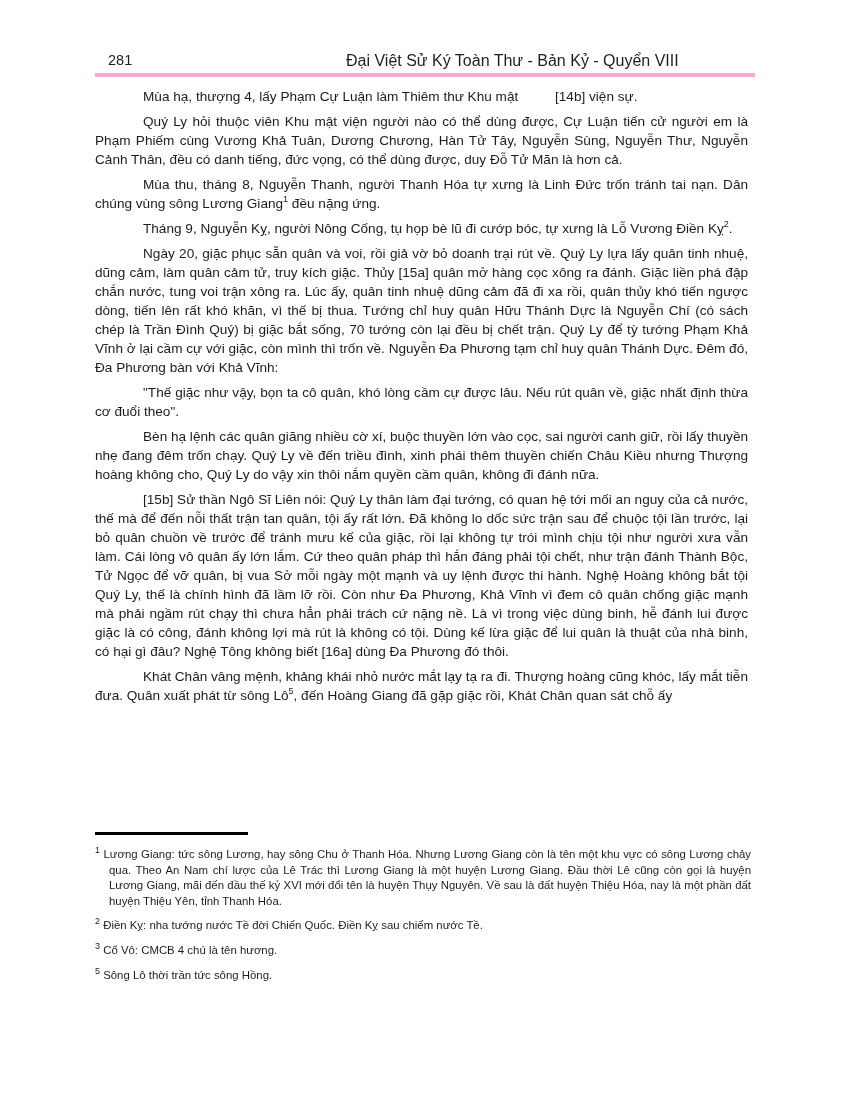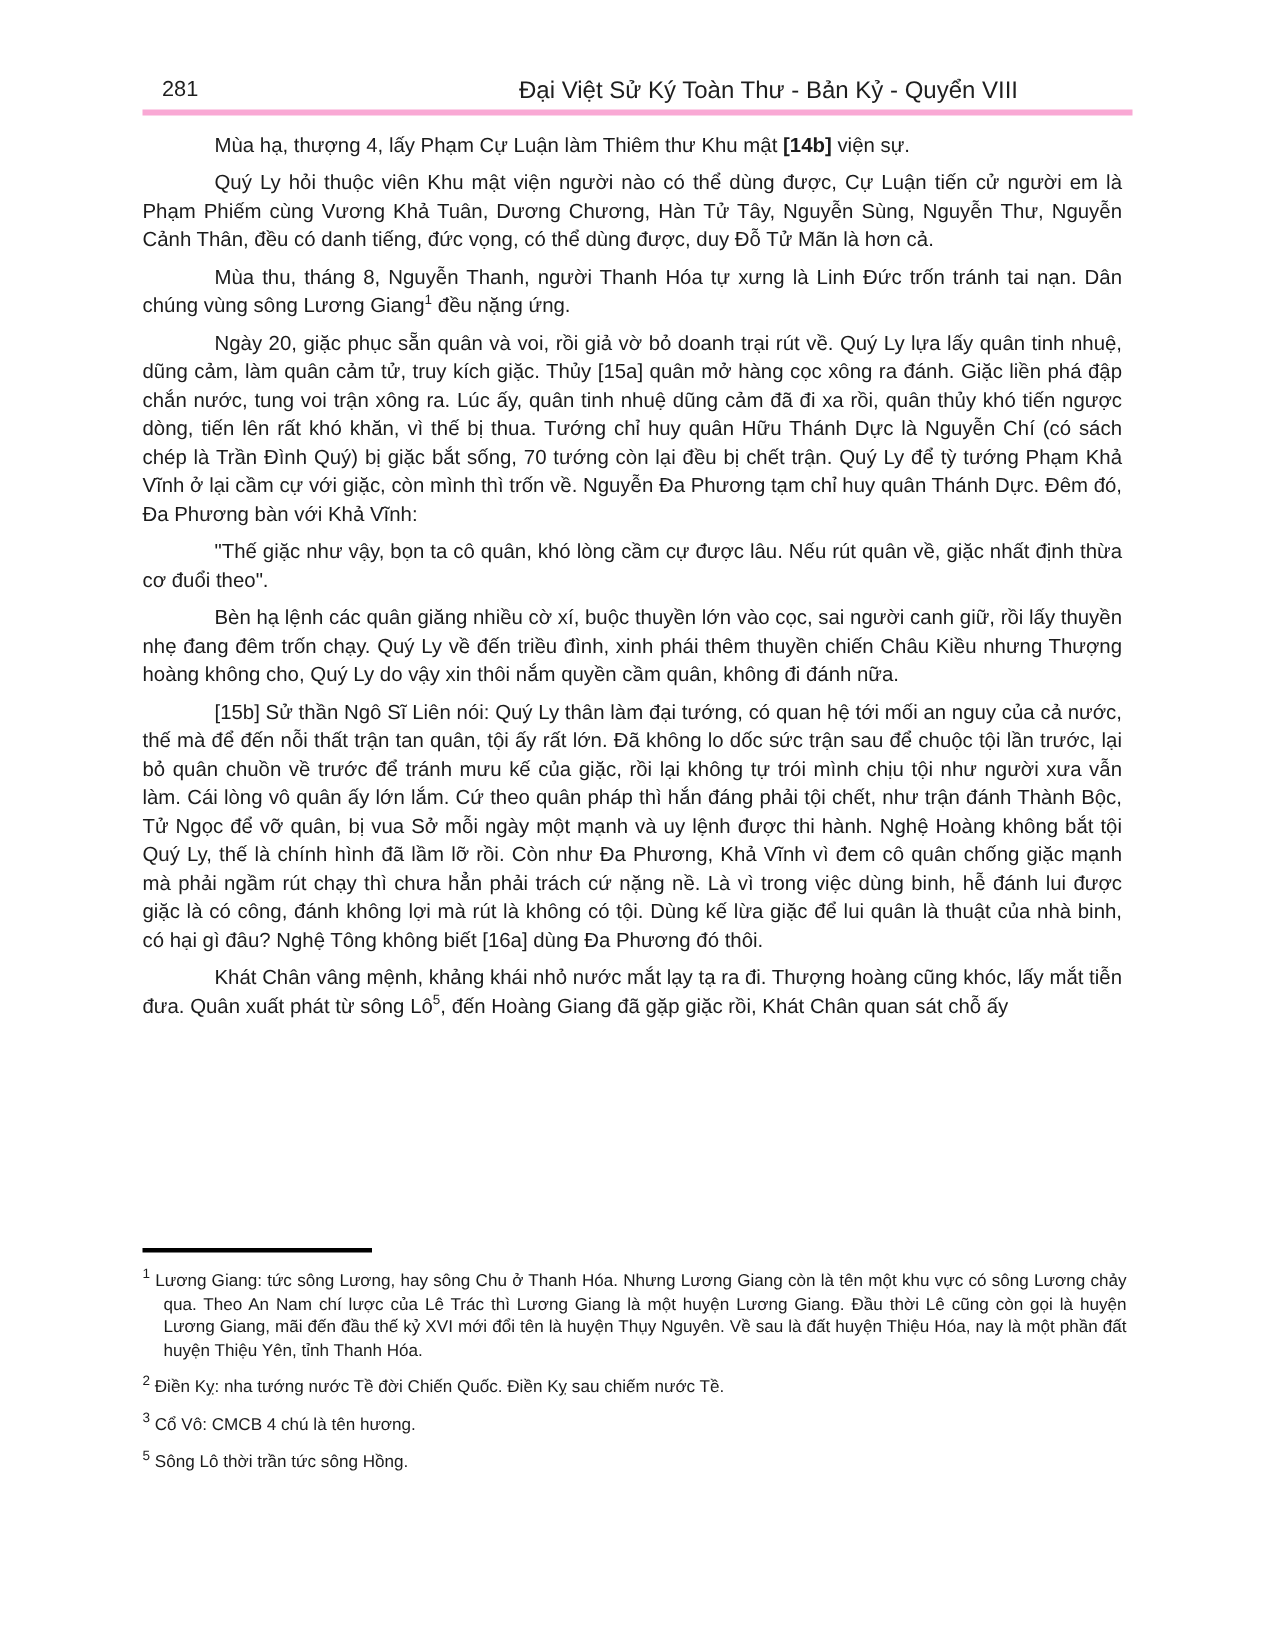--- a/index.html
+++ b/index.html
@@ -39,21 +39,21 @@
     width: 653px;
   }
   .body-para {
     margin: 0 0 6px 0;
     font-size: 13.6px;
     line-height: 19px;
     text-align: justify;
     text-indent: 48px;
     color: #1c1c1c;
   }
-  .body-para strong { font-weight: bold; }
+  .body-para strong { font-weight: normal; margin-left: 33px; }
   .body-para sup, .footnote sup {
     font-size: 9px;
     line-height: 0;
     vertical-align: super;
   }
   .block-quote {
   }
   
   .footnote-sep {
     position: absolute;
@@ -83,20 +83,21 @@
 
   <div class="header">
     <span class="page-number">281</span>
     <span class="doc-title">Đại Việt Sử Ký Toàn Thư - Bản Kỷ - Quyển VIII</span>
   </div>
 
   <div class="main">
       <p class="body-para"><span>Mùa hạ, thượng 4, lấy Phạm Cự Luận làm Thiêm thư Khu mật </span><strong>[14b]</strong><span> viện sự.</span></p>
       <p class="body-para"><span>Quý Ly hỏi thuộc viên Khu mật viện người nào có thể dùng được, Cự Luận tiến cử người em là Phạm Phiếm cùng Vương Khả Tuân, Dương Chương, Hàn Tử Tây, Nguyễn Sùng, Nguyễn Thư, Nguyễn Cảnh Thân, đều có danh tiếng, đức vọng, có thể dùng được, duy Đỗ Tử Mãn là hơn cả.</span></p>
       <p class="body-para"><span>Mùa thu, tháng 8, Nguyễn Thanh, người Thanh Hóa tự xưng là Linh Đức trốn tránh tai nạn. Dân chúng vùng sông Lương Giang</span><sup>1</sup><span> đều nặng ứng.</span></p>
+      <p class="body-para"><span>Tháng 9, Nguyễn Kỵ, người Nông Cống, tụ họp bè lũ đi cướp bóc, tự xưng là Lỗ Vương Điền Kỵ</span><sup>2</sup><span>.</span></p>
       <p class="body-para"><span>Ngày 20, giặc phục sẵn quân và voi, rồi giả vờ bỏ doanh trại rút về. Quý Ly lựa lấy quân tinh nhuệ, dũng cảm, làm quân cảm tử, truy kích giặc. Thủy [15a] quân mở hàng cọc xông ra đánh. Giặc liền phá đập chắn nước, tung voi trận xông ra. Lúc ấy, quân tinh nhuệ dũng cảm đã đi xa rồi, quân thủy khó tiến ngược dòng, tiến lên rất khó khăn, vì thế bị thua. Tướng chỉ huy quân Hữu Thánh Dực là Nguyễn Chí (có sách chép là Trần Đình Quý) bị giặc bắt sống, 70 tướng còn lại đều bị chết trận. Quý Ly để tỳ tướng Phạm Khả Vĩnh ở lại cầm cự với giặc, còn mình thì trốn về. Nguyễn Đa Phương tạm chỉ huy quân Thánh Dực. Đêm đó, Đa Phương bàn với Khả Vĩnh:</span></p>
       <p class="body-para"><span>"Thế giặc như vậy, bọn ta cô quân, khó lòng cầm cự được lâu. Nếu rút quân về, giặc nhất định thừa cơ đuổi theo".</span></p>
       <p class="body-para"><span>Bèn hạ lệnh các quân giăng nhiều cờ xí, buộc thuyền lớn vào cọc, sai người canh giữ, rồi lấy thuyền nhẹ đang đêm trốn chạy. Quý Ly về đến triều đình, xinh phái thêm thuyền chiến Châu Kiều nhưng Thượng hoàng không cho, Quý Ly do vậy xin thôi nắm quyền cầm quân, không đi đánh nữa.</span></p>
       <p class="body-para block-quote"><span>[15b] Sử thần Ngô Sĩ Liên nói: Quý Ly thân làm đại tướng, có quan hệ tới mối an nguy của cả nước, thế mà để đến nỗi thất trận tan quân, tội ấy rất lớn. Đã không lo dốc sức trận sau để chuộc tội lần trước, lại bỏ quân chuồn về trước để tránh mưu kế của giặc, rồi lại không tự trói mình chịu tội như người xưa vẫn làm. Cái lòng vô quân ấy lớn lắm. Cứ theo quân pháp thì hắn đáng phải tội chết, như trận đánh Thành Bộc, Tử Ngọc để vỡ quân, bị vua Sở mỗi ngày một mạnh và uy lệnh được thi hành. Nghệ Hoàng không bắt tội Quý Ly, thế là chính hình đã lầm lỡ rồi. Còn như Đa Phương, Khả Vĩnh vì đem cô quân chống giặc mạnh mà phải ngầm rút chạy thì chưa hẳn phải trách cứ nặng nề. Là vì trong việc dùng binh, hễ đánh lui được giặc là có công, đánh không lợi mà rút là không có tội. Dùng kế lừa giặc để lui quân là thuật của nhà binh, có hại gì đâu? Nghệ Tông không biết [16a] dùng Đa Phương đó thôi.</span></p>
       <p class="body-para"><span>Khát Chân vâng mệnh, khảng khái nhỏ nước mắt lạy tạ ra đi. Thượng hoàng cũng khóc, lấy mắt tiễn đưa. Quân xuất phát từ sông Lô</span><sup>5</sup><span>, đến Hoàng Giang đã gặp giặc rồi,  Khát Chân quan sát chỗ ấy</span></p>
     </div>
 
   <div class="footnote-sep"></div>
 
   <div class="footnotes">

